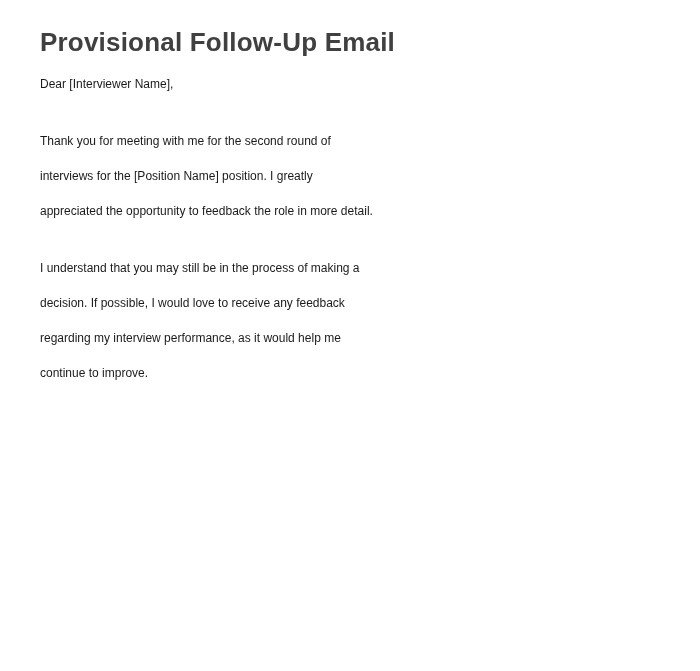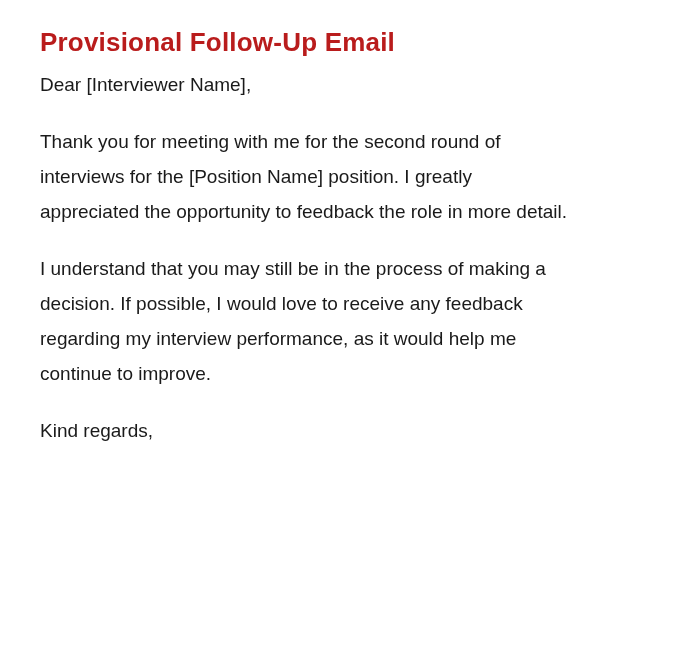--- a/index.html
+++ b/index.html
@@ -16,26 +16,26 @@
   .doc {
     box-sizing: border-box;
     width: 700px;
     padding: 27px 40px 0 40px;
   }
   .doc-title {
     margin: 0 0 10px 0;
     font-size: 26px;
     line-height: 30px;
     font-weight: 700;
-    color: #b91c1c;
+    color: #404040;
     letter-spacing: 0.2px;
   }
   .body-text {
     margin: 0 0 22px 0;
-    font-size: 19px;
+    font-size: 12px;
     line-height: 35px;
     font-weight: 400;
     color: #1a1a1a;
     white-space: pre-line;
   }
 </style>
 </head>
 <body>
 
 <div class="doc">
@@ -46,15 +46,14 @@
   <p class="body-text">Thank you for meeting with me for the second round of
 interviews for the [Position Name] position. I greatly
 appreciated the opportunity to feedback the role in more detail.</p>
 
   <p class="body-text">I understand that you may still be in the process of making a
 decision. If possible, I would love to receive any feedback
 regarding my interview performance, as it would help me
 continue to improve.</p>
 
 
-  <p class="body-text">Kind regards,</p>
 
 </div>
 
 </body></html>

